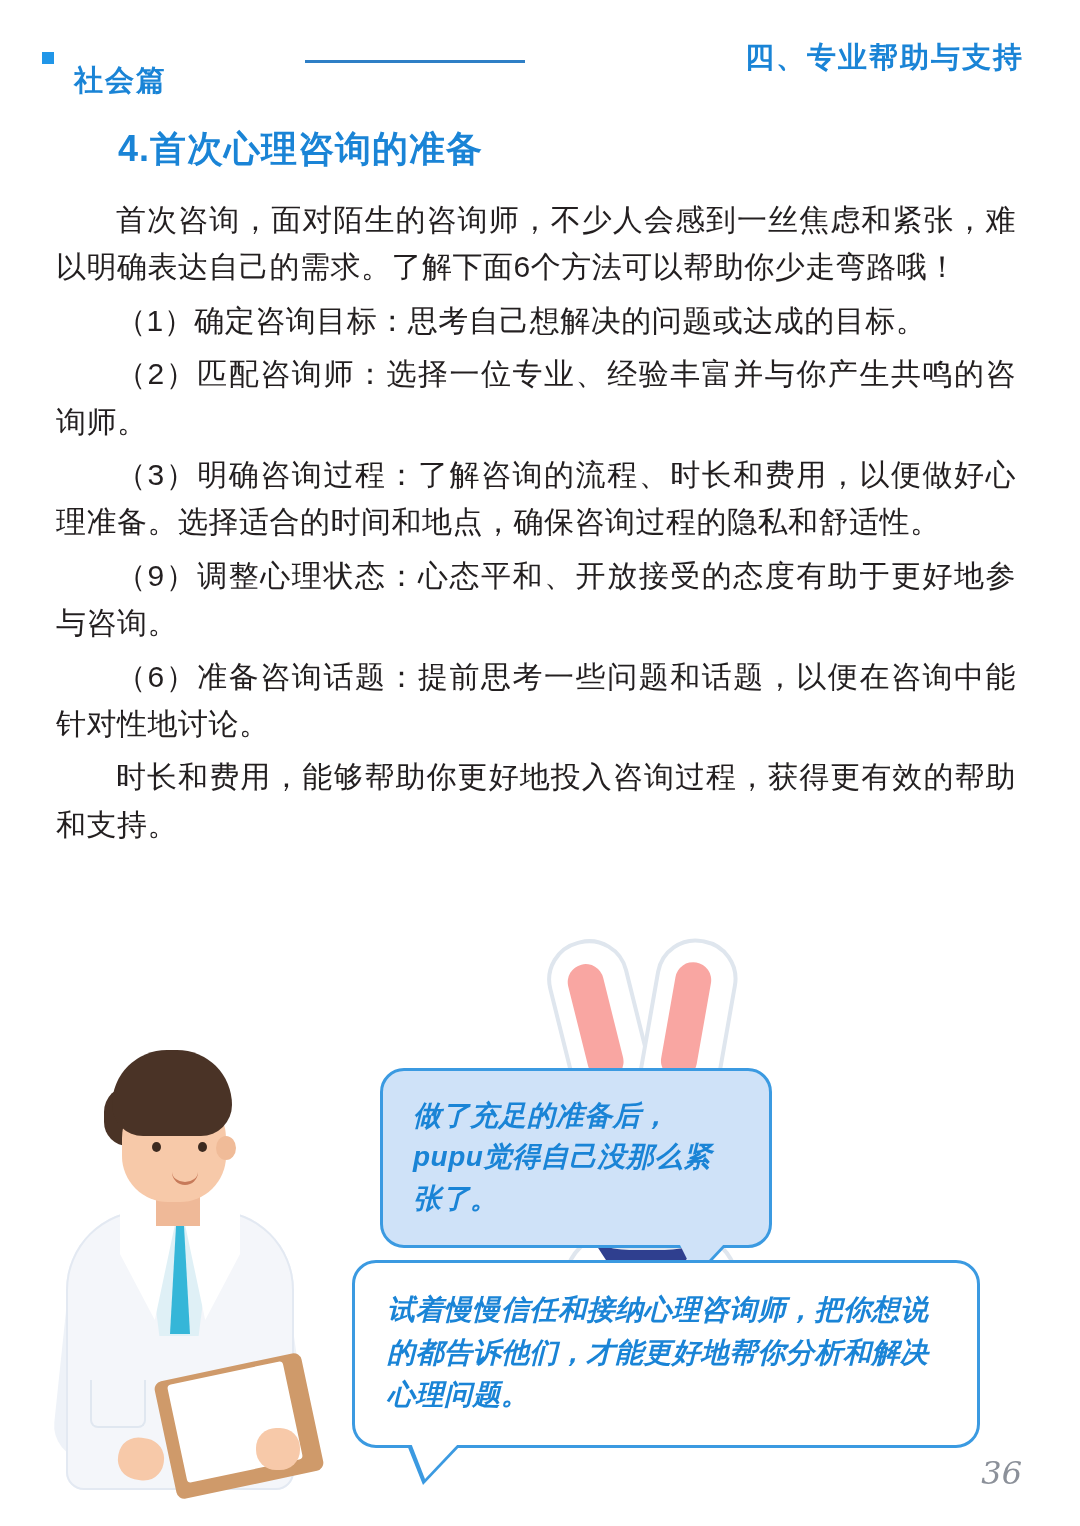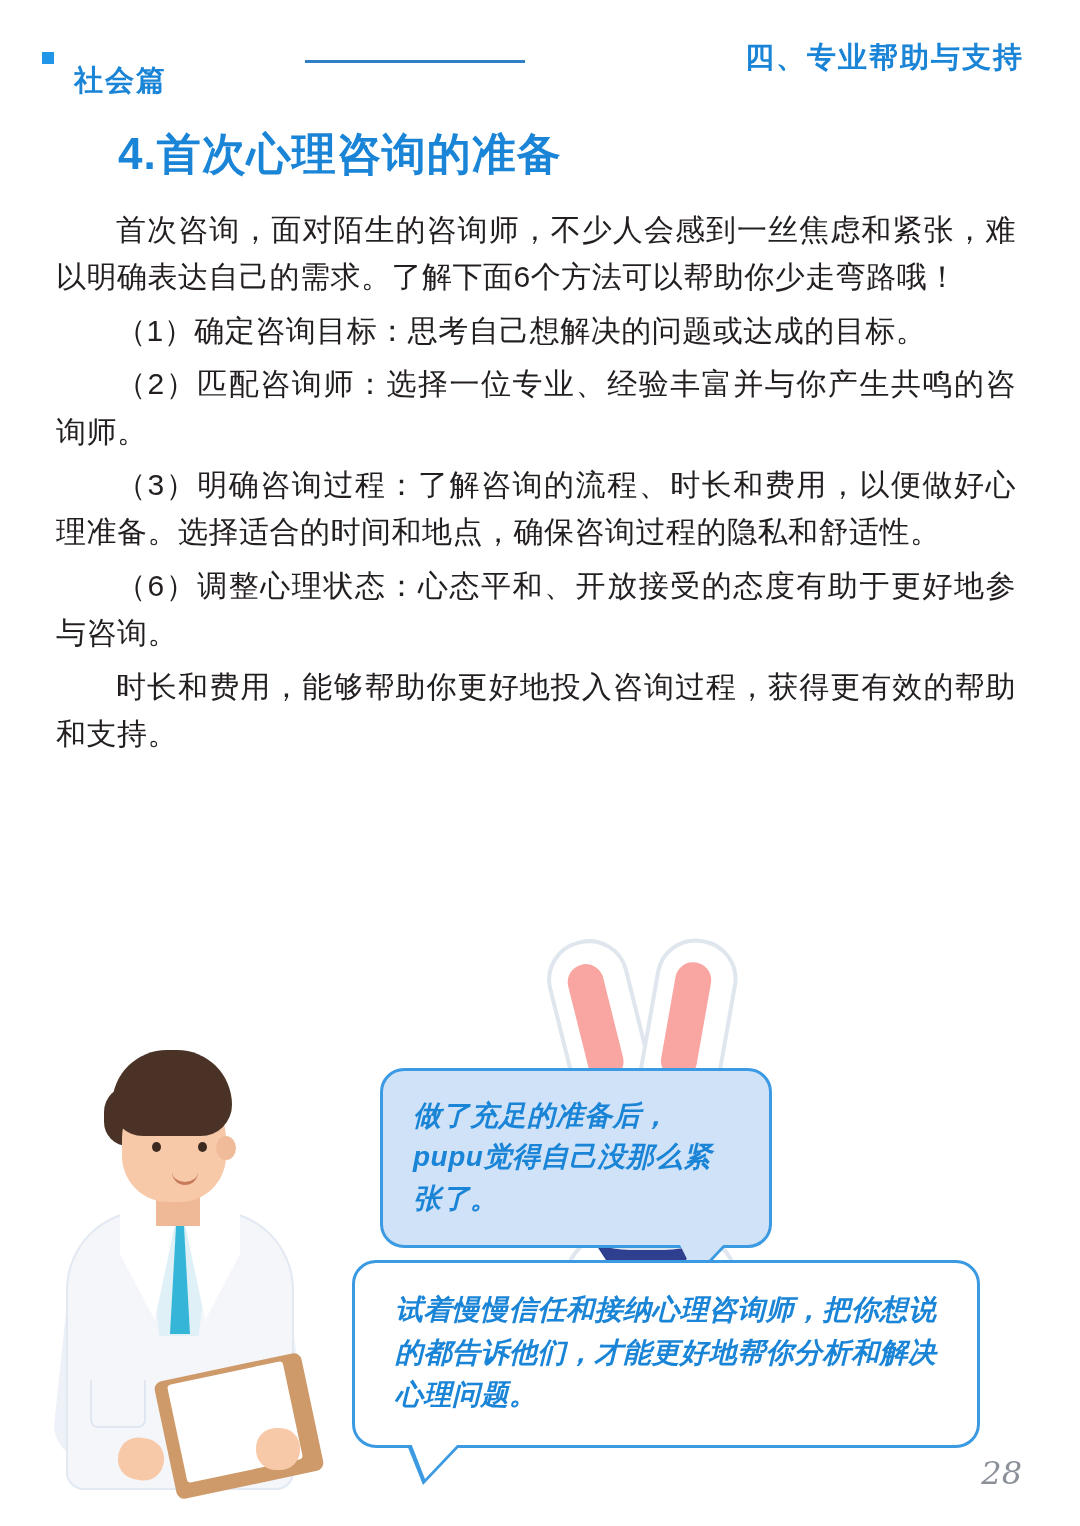--- a/index.html
+++ b/index.html
@@ -60,21 +60,21 @@
   }
 
   
   .content {
     position: absolute;
     top: 125px;
     left: 56px;
     width: 976px;
   }
   .section-title {
-    font-size: 44px;
+    font-size: 36px;
     font-weight: bold;
     color: #1a84d6;
     margin: 0 0 22px 62px;
     letter-spacing: 1px;
   }
   p.para {
     font-size: 30px;
     line-height: 1.58;
     color: #231f20;
     margin: 0 16px 6px 0;
@@ -430,21 +430,20 @@
     border-radius: 24px;
     box-sizing: border-box;
   }
   .bubble2 .btext {
     font-size: 28px;
     font-weight: bold;
     font-style: italic;
     color: #1a84d6;
     line-height: 1.52;
     letter-spacing: 0.5px;
-    margin-left: 8px;
   }
   .bubble2 .tail {
     position: absolute;
     left: 56px;
     bottom: -34px;
     width: 0;
     height: 0;
     border-left: 14px solid transparent;
     border-right: 34px solid transparent;
     border-top: 36px solid #ffffff;
@@ -482,21 +481,22 @@
   <span class="hdr-right">四、专业帮助与支持</span>
 </div>
 
 <div class="content">
   <h2 class="section-title">4.首次心理咨询的准备</h2>
 
   <p class="para indent">首次咨询，面对陌生的咨询师，不少人会感到一丝焦虑和紧张，难以明确表达自己的需求。了解下面6个方法可以帮助你少走弯路哦！</p>
   <p class="para indent">（1）确定咨询目标：思考自己想解决的问题或达成的目标。</p>
   <p class="para indent">（2）匹配咨询师：选择一位专业、经验丰富并与你产生共鸣的咨询师。</p>
   <p class="para indent">（3）明确咨询过程：了解咨询的流程、时长和费用，以便做好心理准备。选择适合的时间和地点，确保咨询过程的隐私和舒适性。</p>
-  <p class="para indent">（6）调整心理状态：心态平和、开放接受的态度有助于更好地参与咨询。</p>
+  <p class="para indent">（9）调整心理状态：心态平和、开放接受的态度有助于更好地参与咨询。</p>
+  <p class="para indent">（6）准备咨询话题：提前思考一些问题和话题，以便在咨询中能针对性地讨论。</p>
   <p class="para indent">时长和费用，能够帮助你更好地投入咨询过程，获得更有效的帮助和支持。</p>
 </div>
 
 <div class="illus">
 
   <div class="doctor">
     <span class="doc-arm-l"></span>
     <span class="doc-arm-r"></span>
     <span class="doc-coat"></span>
     <span class="doc-shirt"></span>
@@ -543,13 +543,13 @@
     <span class="tail"></span>
   </div>
 
   <div class="bubble2">
     <div class="btext">试着慢慢信任和接纳心理咨询师，把你想说的都告诉他们，才能更好地帮你分析和解决心理问题。</div>
     <span class="tail-b"></span>
     <span class="tail"></span>
   </div>
 </div>
 
-<div class="page-num">28</div>
+<div class="page-num">36</div>
 
 </body></html>

